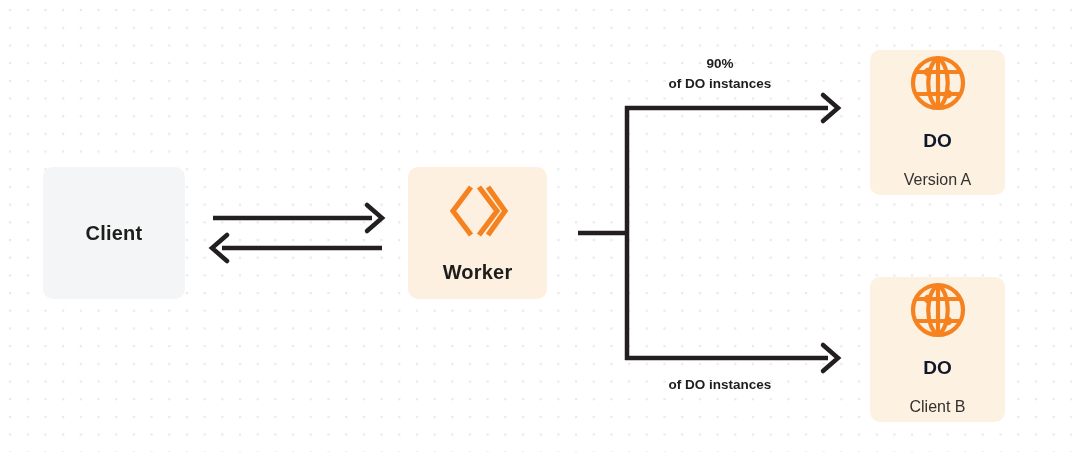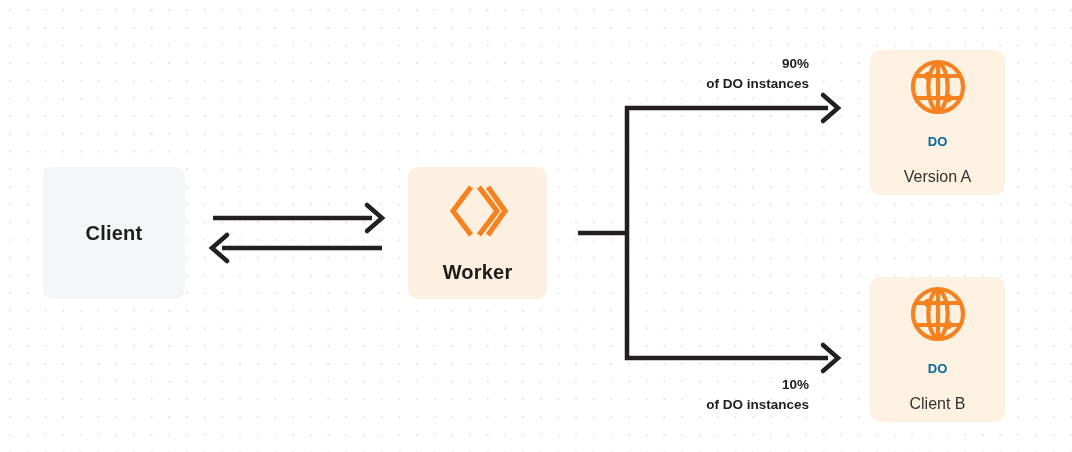--- a/index.html
+++ b/index.html
@@ -70,37 +70,37 @@
     width: 135px;
     height: 145px;
     background-color: #fdf1e2;
   }
   #do-a-node { top: 50px; }
   #do-b-node { top: 277px; }
   .do-node .node-icon {
     margin-bottom: 14px;
   }
   .do-node .node-title {
-    font-size: 13px;
-    font-weight: bold;
-    color: #0369a1;
+    font-size: 19px;
+    font-weight: bold;
+    color: #0f172a;
     line-height: 1.2;
   }
   .do-node .node-subtitle {
     font-size: 16px;
     font-weight: normal;
     color: #33322f;
     line-height: 1.35;
     margin-top: 16px;
   }
 
   
   .edge-label {
     position: absolute;
-    text-align: right;
+    text-align: center;
     font-size: 13.5px;
     font-weight: bold;
     color: #1d1d1b;
     line-height: 1.45;
     white-space: nowrap;
   }
   #label-top {
     left: 631px;
     top: 54px;
     width: 178px;
@@ -208,17 +208,16 @@
     <span class="node-title">DO</span>
     <span class="node-subtitle">Client B</span>
   </div>
 
   <div class="edge-label" id="label-top">
     <div>90%</div>
     <div>of DO instances</div>
   </div>
 
   <div class="edge-label" id="label-bottom">
-    <div>10%</div>
     <div>of DO instances</div>
   </div>
 
 </div>
 
 </body></html>

